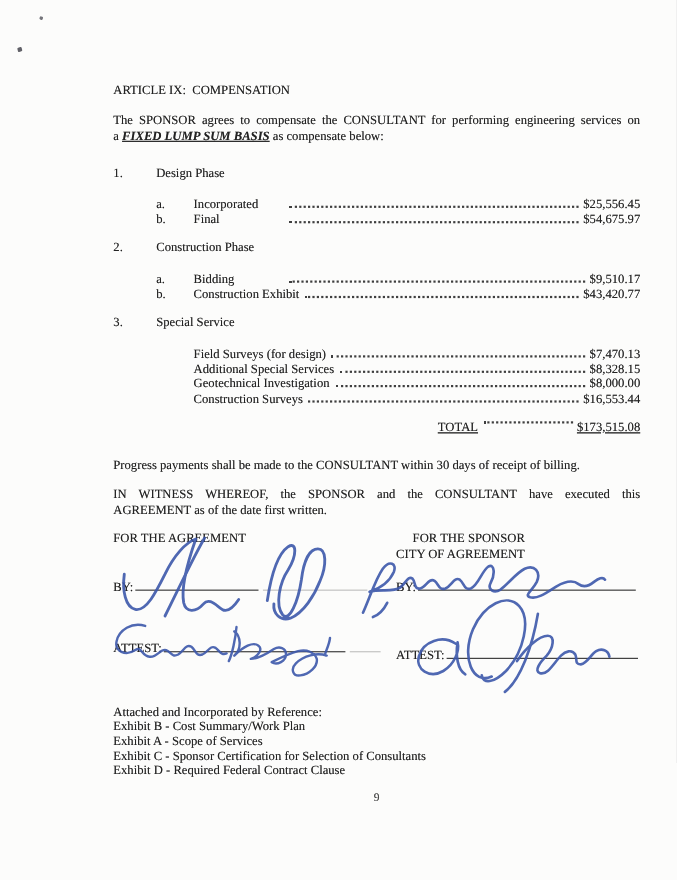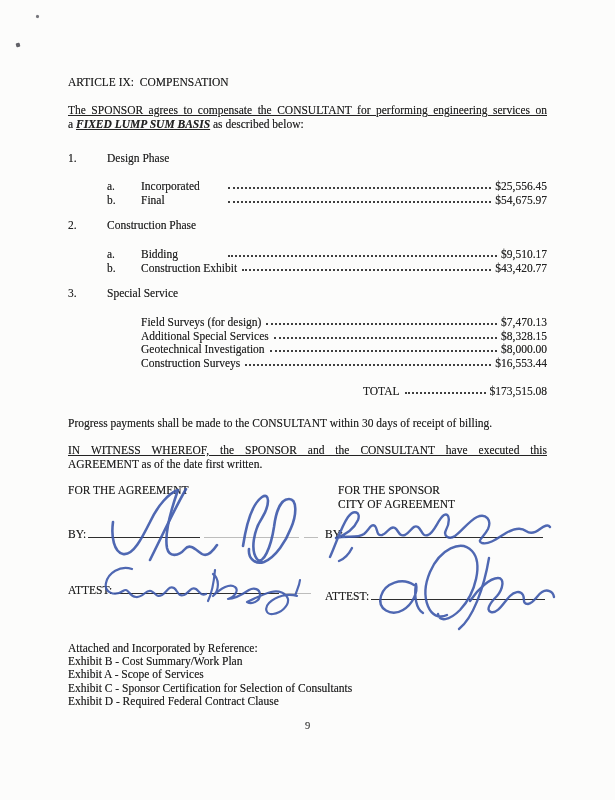--- a/index.html
+++ b/index.html
@@ -2,38 +2,38 @@
 <html><head>
 <meta charset="utf-8">
 <style>
   html,body{margin:0;padding:0;background:#e8e8e8;}
   .page{
     position:relative;width:615px;height:800px;background:#fcfcfb;
     font-family:"Liberation Serif",serif;color:#232323;font-size:11.5px;
     overflow:hidden;margin:0 auto;
     text-shadow:0 0 .3px rgba(45,45,45,.55);
   }
-  .abs{position:absolute;}
+  .abs{position:absolute;margin-left:35px;}
   .caps{white-space:pre;}
   
   .para{left:68px;width:479px;line-height:14px;}
-  .jline{text-align:justify;text-align-last:justify;text-decoration:underline;}
+  .jline{text-align:justify;text-align-last:justify;}
   .emph{font-weight:bold;font-style:italic;text-decoration:underline;}
   
   .sechead{left:68px;display:flex;}
   .secnum{width:39px;flex:none;}
   
   .feeblock{width:440px;left:107px;}
   .feeblock.noletters{left:141px;width:406px;}
   .frow{display:flex;align-items:flex-end;height:13.8px;}
   .letter{width:34px;flex:none;}
   .lbl{min-width:82px;flex:none;white-space:nowrap;}
   .dots{flex:1;height:0;border-bottom:2px dotted #3f3f3f;margin:0 2px 3px 5px;min-width:12px;}
   .amt{flex:none;white-space:nowrap;padding-left:2px;}
-  .totalrow{left:363px;width:184px;display:flex;align-items:flex-end;height:14px;}
+  .totalrow{left:363px;width:184px;display:flex;align-items:flex-start;height:14px;text-decoration:underline;}
   
   .sigrow{white-space:nowrap;line-height:14px;}
   .sigline{display:inline-block;height:2px;border-bottom:1.3px solid #2e2e2e;margin-left:2px;}
   .sigline.light{border-bottom:1px solid #bdbdbc;}
   .ink{position:absolute;left:0;top:0;pointer-events:none;}
   .exhibits div{line-height:13.4px;}
   .pagenum{left:0;width:615px;text-align:center;font-size:10.5px;color:#4a4a4a;}
   .speck{position:absolute;border-radius:1px;}
   .speck1{left:36px;top:15px;width:3px;height:3px;background:#53535b;transform:rotate(20deg);opacity:.8;}
   .speck2{left:16px;top:43px;width:4px;height:4px;background:#45454e;transform:rotate(-15deg);opacity:.85;}
@@ -43,21 +43,21 @@
 
 <div class="page">
 
   <div class="speck speck1"></div>
   <div class="speck speck2"></div>
 
   <div class="abs caps" style="left:68px;top:76px;">ARTICLE IX:  COMPENSATION</div>
 
   <div class="abs para" style="top:103px;">
     <div class="jline">The SPONSOR agrees to compensate the CONSULTANT for performing engineering services on</div>
-    <div><span>a </span><span class="emph">FIXED LUMP SUM BASIS</span><span> as described below:</span></div>
+    <div><span>a </span><span class="emph">FIXED LUMP SUM BASIS</span><span> as compensate below:</span></div>
   </div>
 
   <div class="abs sechead" style="top:152px;">
     <span class="secnum">1.</span>
     <span>Design Phase</span>
   </div>
   <div class="abs feeblock" style="top:178px;">
     <div class="frow">
       <span class="letter">a.</span>
       <span class="lbl">Incorporated</span>
@@ -125,21 +125,21 @@
   </div>
 
   <div class="abs para" style="top:416px;">Progress payments shall be made to the CONSULTANT within 30 days of receipt of billing.</div>
 
   <div class="abs para" style="top:443px;">
     <div class="jline">IN WITNESS WHEREOF, the SPONSOR and the CONSULTANT have executed this</div>
     <div>AGREEMENT as of the date first written.</div>
   </div>
 
   <div class="abs" style="left:68px;top:484px;line-height:13.5px;">FOR THE AGREEMENT</div>
-  <div class="abs" style="left:338px;top:484px;line-height:13.5px;">
+  <div class="abs" style="left:325px;top:484px;line-height:13.5px;text-align:right;">
     <div>FOR THE SPONSOR</div>
     <div>CITY OF AGREEMENT</div>
   </div>
 
   <div class="abs sigrow" style="left:68px;top:527px;">
     <span>BY:</span><span class="sigline" style="width:112px;"></span><span class="sigline light" style="width:95px;margin-left:4px;"></span><span class="sigline light" style="width:14px;margin-left:5px;"></span>
   </div>
   <div class="abs sigrow" style="left:325px;top:527px;">
     <span>BY:</span><span class="sigline" style="width:198px;"></span>
   </div>

